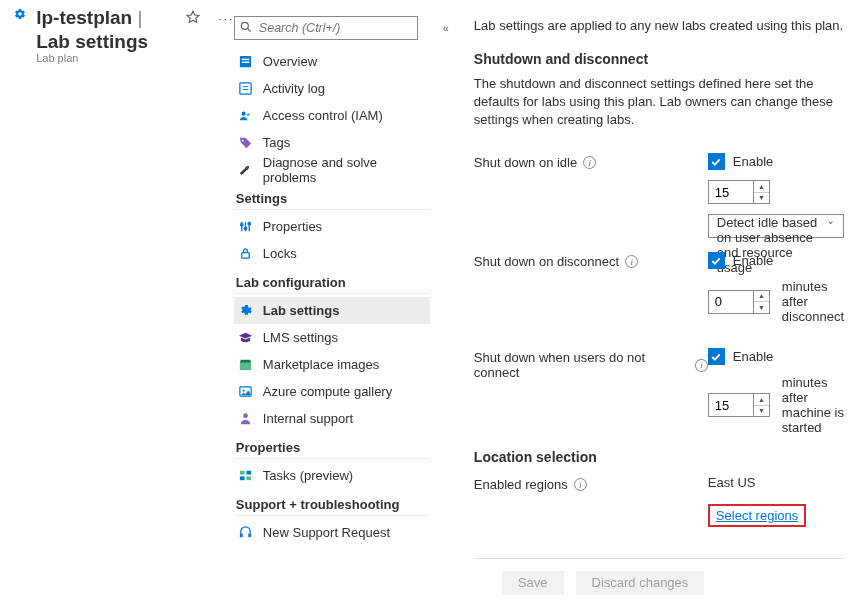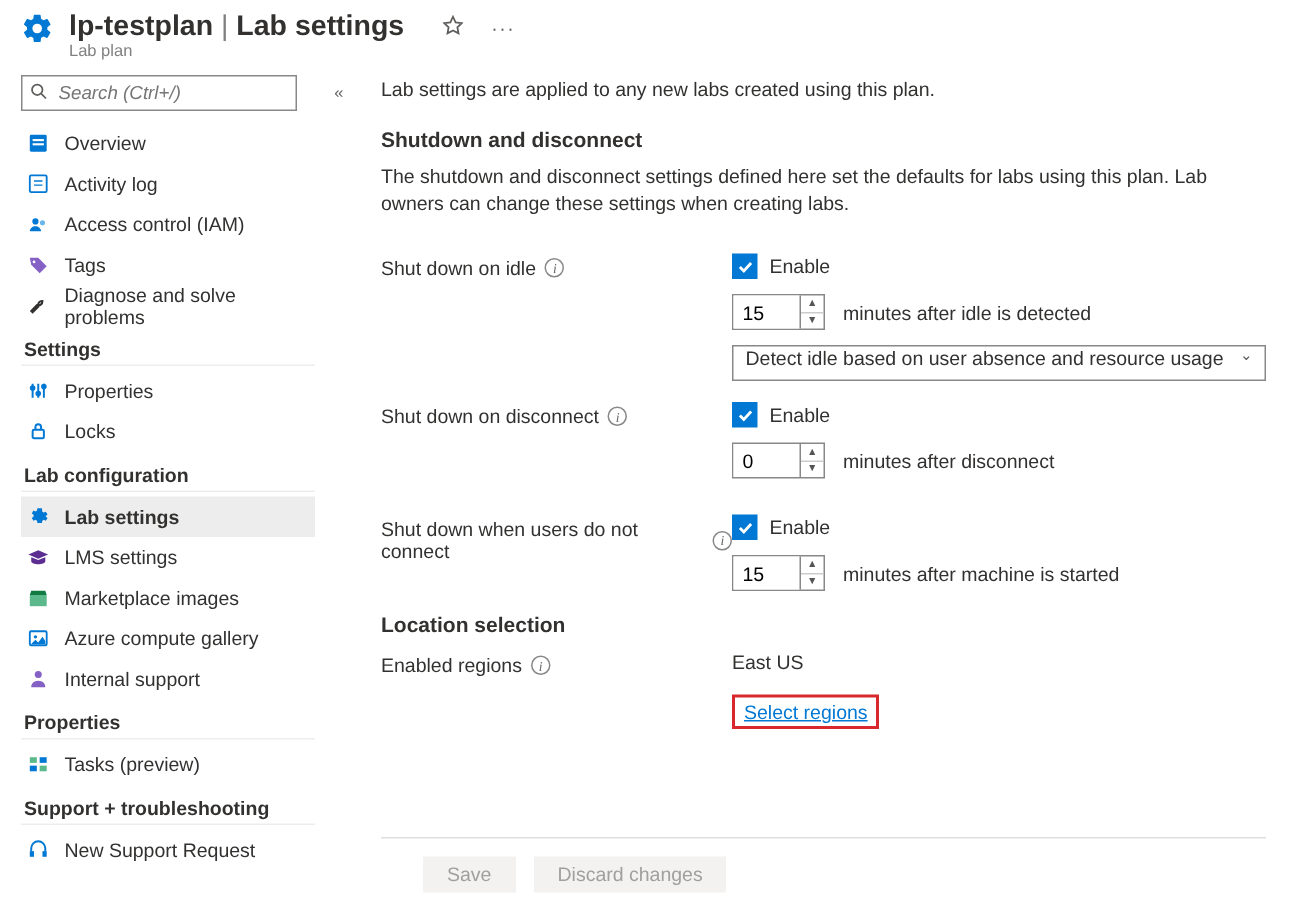--- a/index.html
+++ b/index.html
@@ -8,21 +8,21 @@
     font-family: "Segoe UI", Arial, sans-serif;
     font-size: 13px;
     color: #323130;
     background: #ffffff;
     width: 860px;
     height: 606px;
     overflow: hidden;
   }
   .page {
     display: flex;
-    flex-direction: column;
+    flex-direction: row;
     height: 100%;
     padding: 6px 10px 0 14px;
   }
   
   .header-row {
     display: flex;
     align-items: flex-start;
     gap: 10px;
   }
   .gear-hdr { width: 22px; height: 22px; margin-top: 2px; }
@@ -424,21 +424,20 @@
               <span>Enable</span>
             </div>
             <div class="num-line">
               <span class="spinner">
                 <input value="15" style="">
                 <span class="sp-btns">
                     <div>▲</div>
                     <div>▼</div>
                   </span>
               </span>
-              <span>minutes after idle is detected</span>
             </div>
             <div class="dropdown">
               <span>Detect idle based on user absence and resource usage</span>
               <span class="chev">⌄</span>
             </div>
           </div>
         </div>
 
         <div class="row" style="margin-top:10px;">
           <div class="label">

